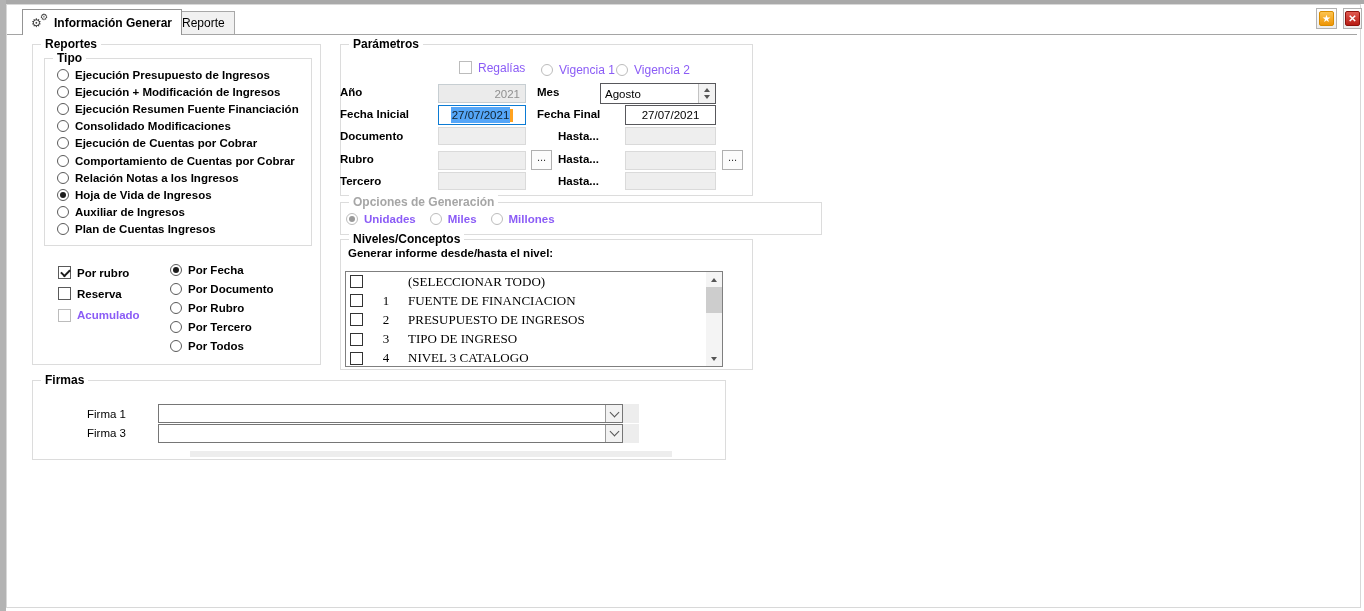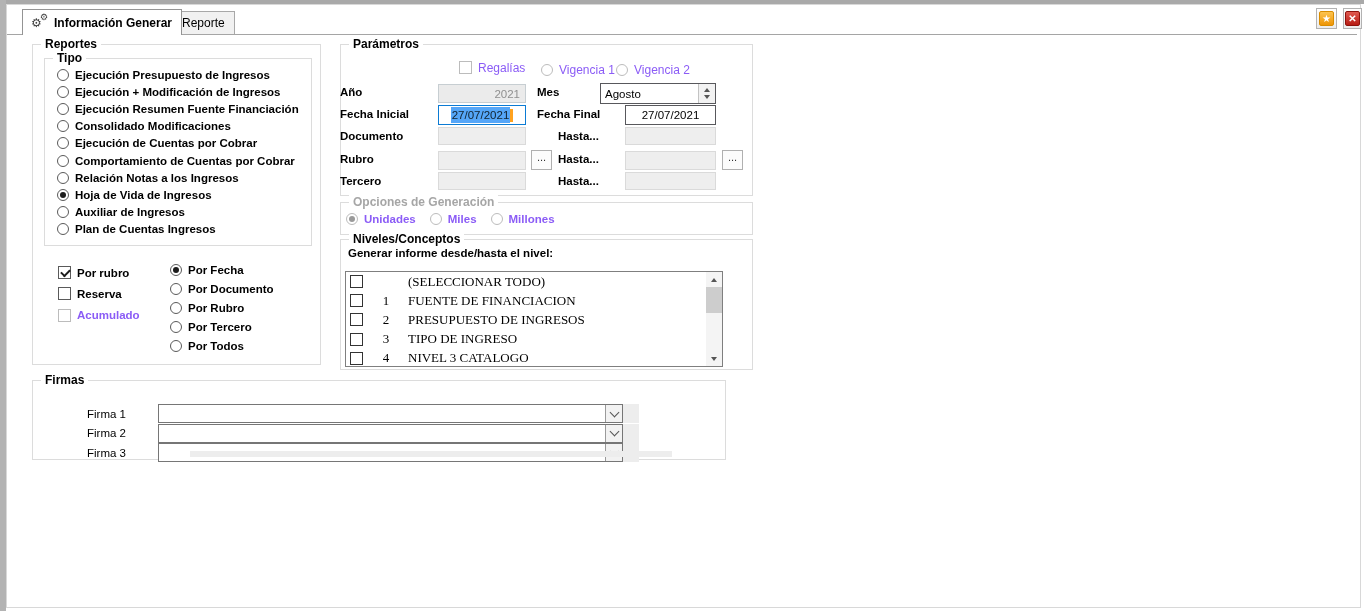--- a/index.html
+++ b/index.html
@@ -250,21 +250,21 @@
   <div class="dots" style="left:531px;top:150px;width:21px;height:20px;">...</div>
   <div class="plabel" style="left:558px;top:153px;">Hasta...</div>
   <div class="field gray" style="left:625px;top:151px;width:91px;height:19px;"></div>
   <div class="dots" style="left:722px;top:150px;width:21px;height:20px;">...</div>
 
   <div class="plabel r" style="left:340px;top:175px;width:84px;">Tercero</div>
   <div class="field gray" style="left:438px;top:172px;width:88px;height:18px;"></div>
   <div class="plabel" style="left:558px;top:175px;">Hasta...</div>
   <div class="field gray" style="left:625px;top:172px;width:91px;height:18px;"></div>
 
-  <div class="gb" style="left:340px;top:202px;width:413px;height:33px;">
+  <div class="gb" style="left:340px;top:202px;width:482px;height:33px;">
     <span class="gb-title dis">Opciones de Generación</span>
   </div>
   <div class="optlist" style="left:346px;top:210px;display:flex;gap:14px;">
       <div class="opt-row checked disabled" style="height:17px;">
       <span class="radio"></span>
       <span>Unidades</span>
     </div>
       <div class="opt-row disabled" style="height:17px;">
       <span class="radio"></span>
       <span>Miles</span>
@@ -323,29 +323,20 @@
       <div class="firma-row">
       <span class="firma-label">Firma 1</span>
       <div class="combo">
         <span class="combo-arrow">
             <span class="chev"></span>
           </span>
       </div>
       <span class="firma-shadow"></span>
     </div>
       <div class="firma-row">
-      <span class="firma-label">Firma 2</span>
-      <div class="combo">
-        <span class="combo-arrow">
-            <span class="chev"></span>
-          </span>
-      </div>
-      <span class="firma-shadow"></span>
-    </div>
-      <div class="firma-row">
       <span class="firma-label">Firma 3</span>
       <div class="combo">
         <span class="combo-arrow">
             <span class="chev"></span>
           </span>
       </div>
       <span class="firma-shadow"></span>
     </div>
     </div>
   <div class="firma-band"></div>

